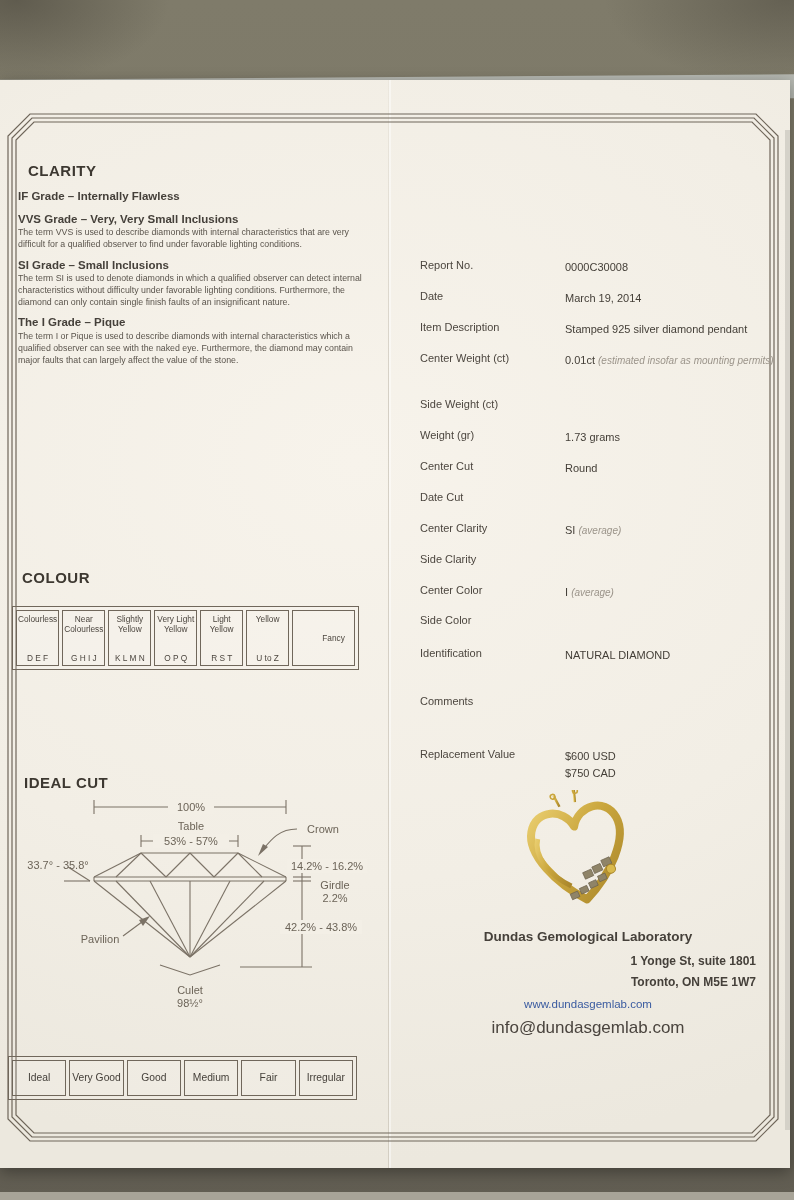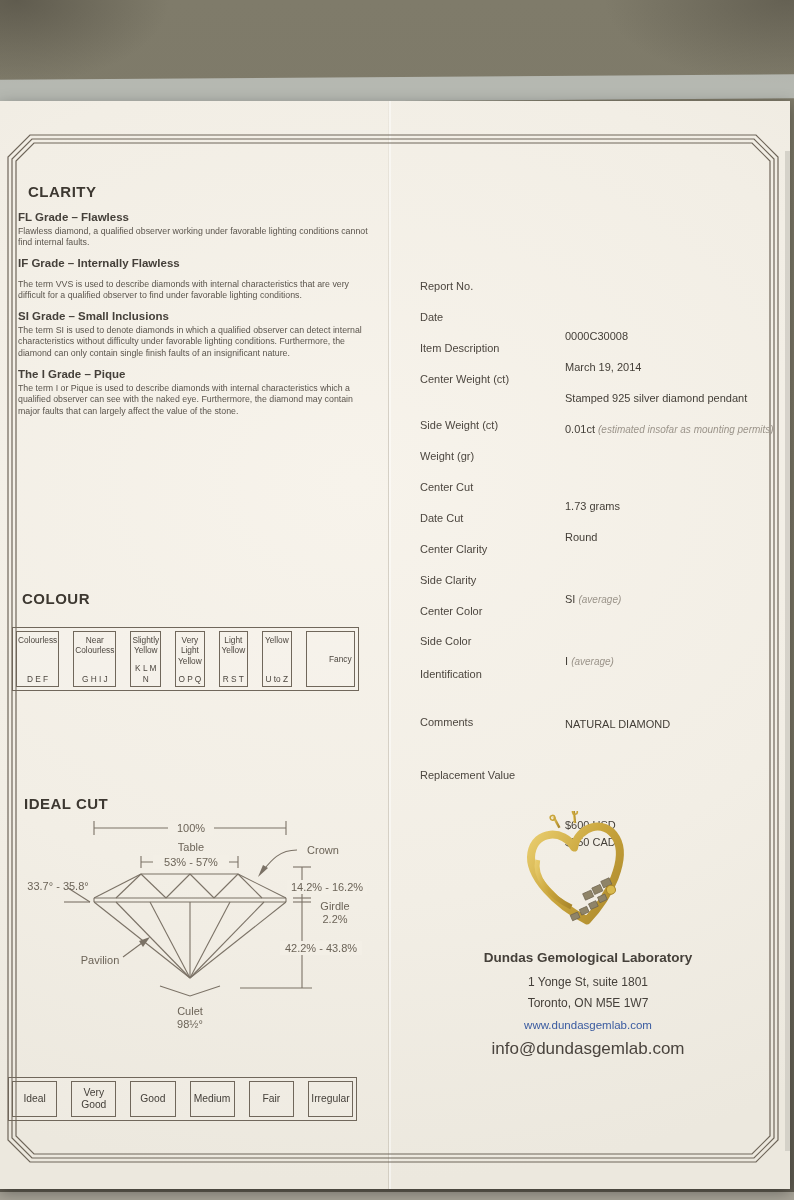--- a/index.html
+++ b/index.html
@@ -8,61 +8,61 @@
     font-family:"Liberation Sans","DejaVu Sans",sans-serif;
     background:
       radial-gradient(ellipse 220px 120px at 2% 0%, rgba(70,66,56,.55) 0%, rgba(70,66,56,0) 70%),
       radial-gradient(ellipse 260px 120px at 99% 0%, rgba(70,66,56,.45) 0%, rgba(70,66,56,0) 70%),
       linear-gradient(#7f7b6a 0%, #797564 60%, #615d52 100%);
   }
   .sleeve-strip{position:absolute;left:0;top:77px;width:100%;height:24px;
     background:rgba(219,225,225,.6);transform:skewY(-.4deg);}
   .bottom-table{position:absolute;left:0;bottom:0;width:100%;height:8px;background:#b0aca0;opacity:.9;}
   .paper{
-    position:absolute;left:0;top:101px;width:790px;height:1088px;
+    position:absolute;left:0;top:80px;width:790px;height:1088px;
     background:
       radial-gradient(ellipse 900px 700px at 45% 35%, #f7f3eb 0%, #f2eee5 60%, #ece8de 100%);
     box-shadow:0 4px 14px rgba(0,0,0,.35);
   }
   .fold{position:absolute;left:388px;top:0;width:1px;height:100%;
     background:linear-gradient(rgba(124,114,97,.05),rgba(124,114,97,.28) 30%,rgba(124,114,97,.22));}
   .fold-hl{position:absolute;left:389px;top:0;width:2px;height:100%;background:rgba(255,255,255,.45);}
   .right-sliver{position:absolute;right:0;top:50px;width:5px;height:1000px;background:rgba(208,205,196,.85);}
   svg text{font-family:"Liberation Sans","DejaVu Sans",sans-serif;}
 
   
   .h-section{position:absolute;font-weight:bold;font-size:15px;letter-spacing:.5px;color:#3d3831;}
   .clarity-title{left:28px;top:82px;}
   .grades{position:absolute;left:18px;top:109px;width:358px;}
   .grade{margin-bottom:7px;}
   .grade-name{font-weight:bold;font-size:11.5px;color:#45403a;line-height:1.35;}
   .grade-desc{font-size:8.8px;color:#5a544c;line-height:1.34;}
 
   .colour-title{left:22px;top:489px;}
-  .cell-table{position:absolute;display:flex;border:1.5px solid #70675b;padding:3px;gap:14px;background:rgba(255,255,255,.12);}
+  .cell-table{position:absolute;display:flex;border:1.5px solid #70675b;padding:3px;gap:3px;background:rgba(255,255,255,.12);}
   .colour-table{left:12px;top:526px;width:339px;height:56px;}
   .cell{flex:1;border:1px solid #70675b;display:flex;flex-direction:column;align-items:center;
     text-align:center;font-size:8.3px;color:#4c463f;padding:3px 1px 2px 1px;line-height:1.25;}
   .cell .letters{margin-top:auto;padding-top:1px;}
   .cell.center{justify-content:center;padding-left:21px;}
 
   .idealcut-title{left:24px;top:694px;}
   .cut-table{left:8px;top:956px;width:341px;height:36px;margin-top:20px;}
   .cut-cell{flex:1;border:1.2px solid #70675b;display:flex;align-items:center;justify-content:center;
     text-align:center;font-size:10.3px;color:#45403a;line-height:1.15;padding:1px;}
 
   
   .report{position:absolute;left:420px;top:0;width:362px;}
   .rrow{position:absolute;left:0;width:362px;}
   .rlabel{position:absolute;left:0;top:0;width:142px;font-size:11px;color:#4c463f;}
-  .rval{position:absolute;left:145px;top:0;width:215px;font-size:11px;color:#433e37;line-height:1.55;margin-top:48px;}
+  .rval{position:absolute;left:145px;top:0;width:215px;font-size:11px;color:#433e37;line-height:1.55;}
   .note{font-style:italic;color:#9b948a;font-size:10px;}
   .lab{position:absolute;left:420px;top:849px;width:336px;text-align:center;color:#45403a;}
   .lab .name{font-weight:bold;font-size:13.5px;margin-bottom:7px;}
-  .lab .line{font-weight:normal;font-size:12px;line-height:1.78;}
+  .lab .line{font-weight:bold;font-size:12px;line-height:1.78;text-align:right;}
   .lab .web{font-size:11.5px;color:#3a5ba0;line-height:1.8;}
   .lab .email{font-size:17px;color:#4a443e;line-height:1.7;}
 
   .frame-svg{position:absolute;left:0;top:0;}
   .diagram{position:absolute;left:10px;top:709px;}
   .pendant{position:absolute;left:505px;top:710px;}
 </style>
 </head>
 <body>
 
@@ -78,27 +78,24 @@
       <polygon points="30,34 756,34 778,56 778,1039 756,1061 30,1061 8,1039 8,56"></polygon>
       <polygon points="32,38 754,38 774,58 774,1037 754,1057 32,1057 12,1037 12,58"></polygon>
       <polygon points="34,42 752,42 770,60 770,1035 752,1053 34,1053 16,1035 16,60"></polygon>
     </g>
   </svg>
 
   <div class="h-section clarity-title">CLARITY</div>
 
   <div class="grades">
     <div class="grade">
-      <div class="grade-name">FL Grade – Flawless</div>
-      <div class="grade-desc">Flawless diamond, a qualified observer working under favorable lighting conditions cannot find internal faults.</div>
+      <div class="grade-name">IF Grade – Internally Flawless</div>
     </div>
     <div class="grade">
-      <div class="grade-name">IF Grade – Internally Flawless</div>
-    </div>
-    <div class="grade">
+      <div class="grade-name">VVS Grade – Very, Very Small Inclusions</div>
       <div class="grade-desc">The term VVS is used to describe diamonds with internal characteristics that are very difficult for a qualified observer to find under favorable lighting conditions.</div>
     </div>
     <div class="grade">
       <div class="grade-name">SI Grade – Small Inclusions</div>
       <div class="grade-desc">The term SI is used to denote diamonds in which a qualified observer can detect internal characteristics without difficulty under favorable lighting conditions. Furthermore, the diamond can only contain single finish faults of an insignificant nature.</div>
     </div>
     <div class="grade">
       <div class="grade-name">The I Grade – Pique</div>
       <div class="grade-desc">The term I or Pique is used to describe diamonds with internal characteristics which a qualified observer can see with the naked eye. Furthermore, the diamond may contain major faults that can largely affect the value of the stone.</div>
     </div>

